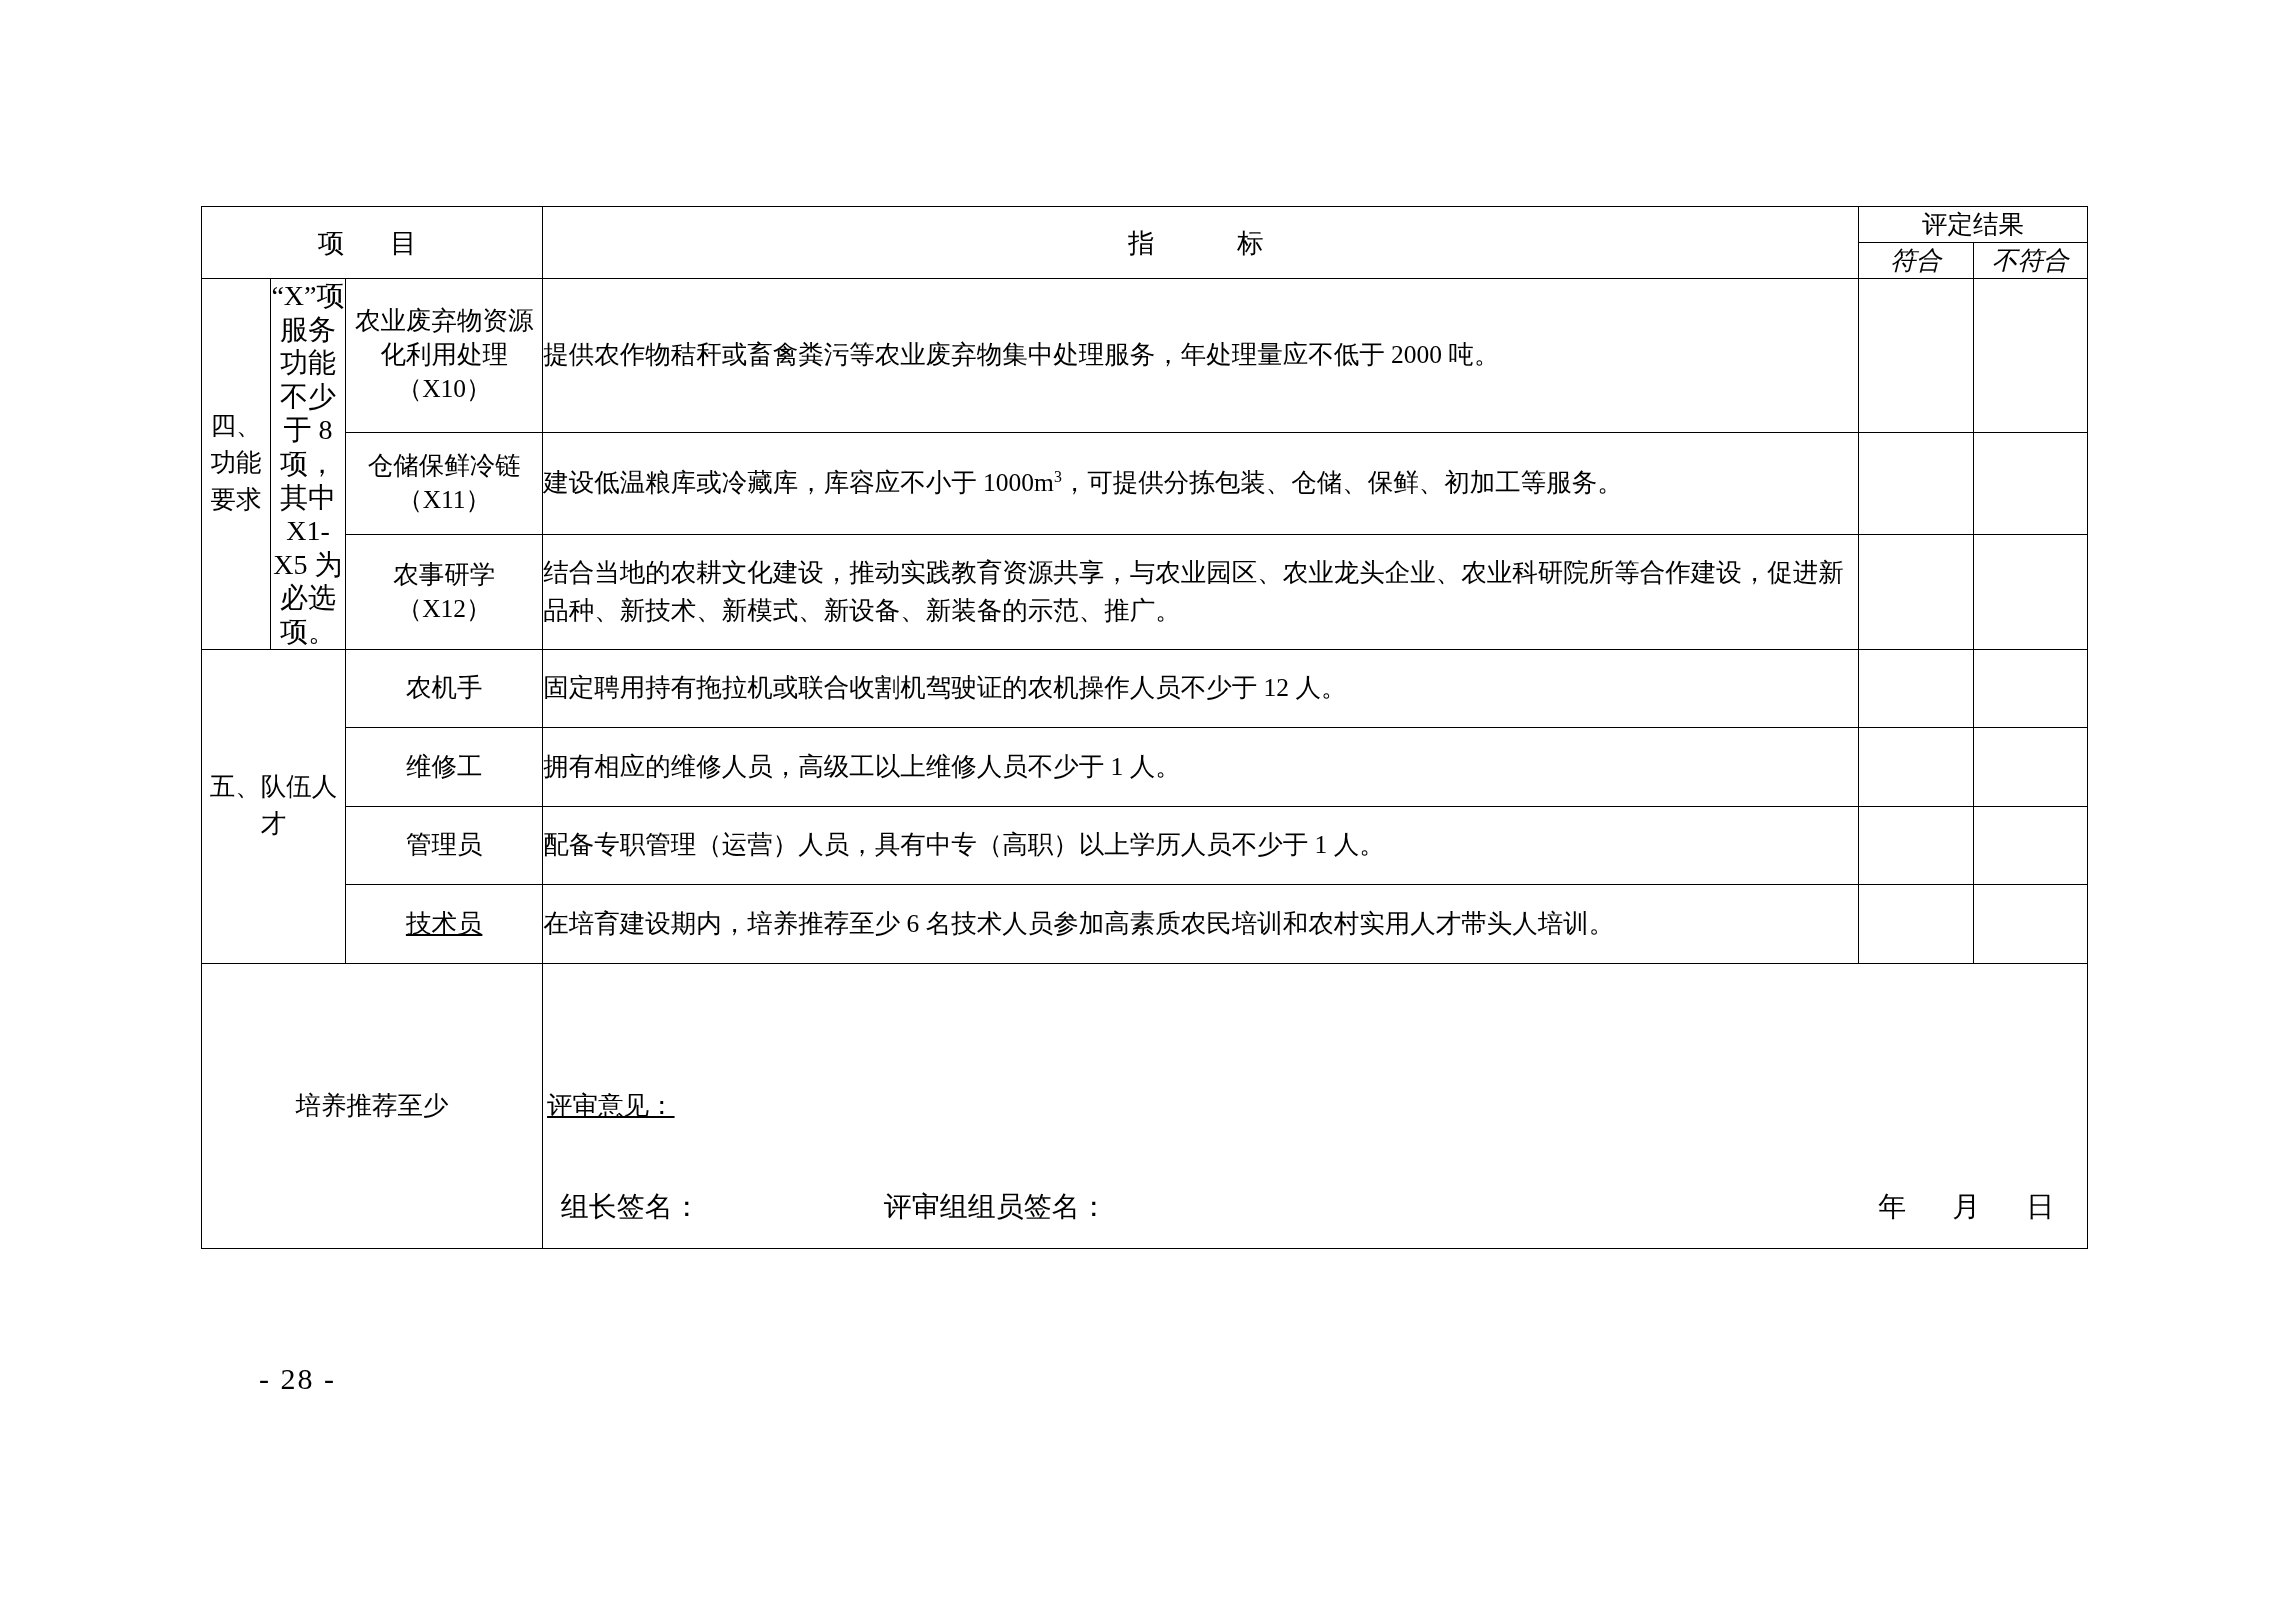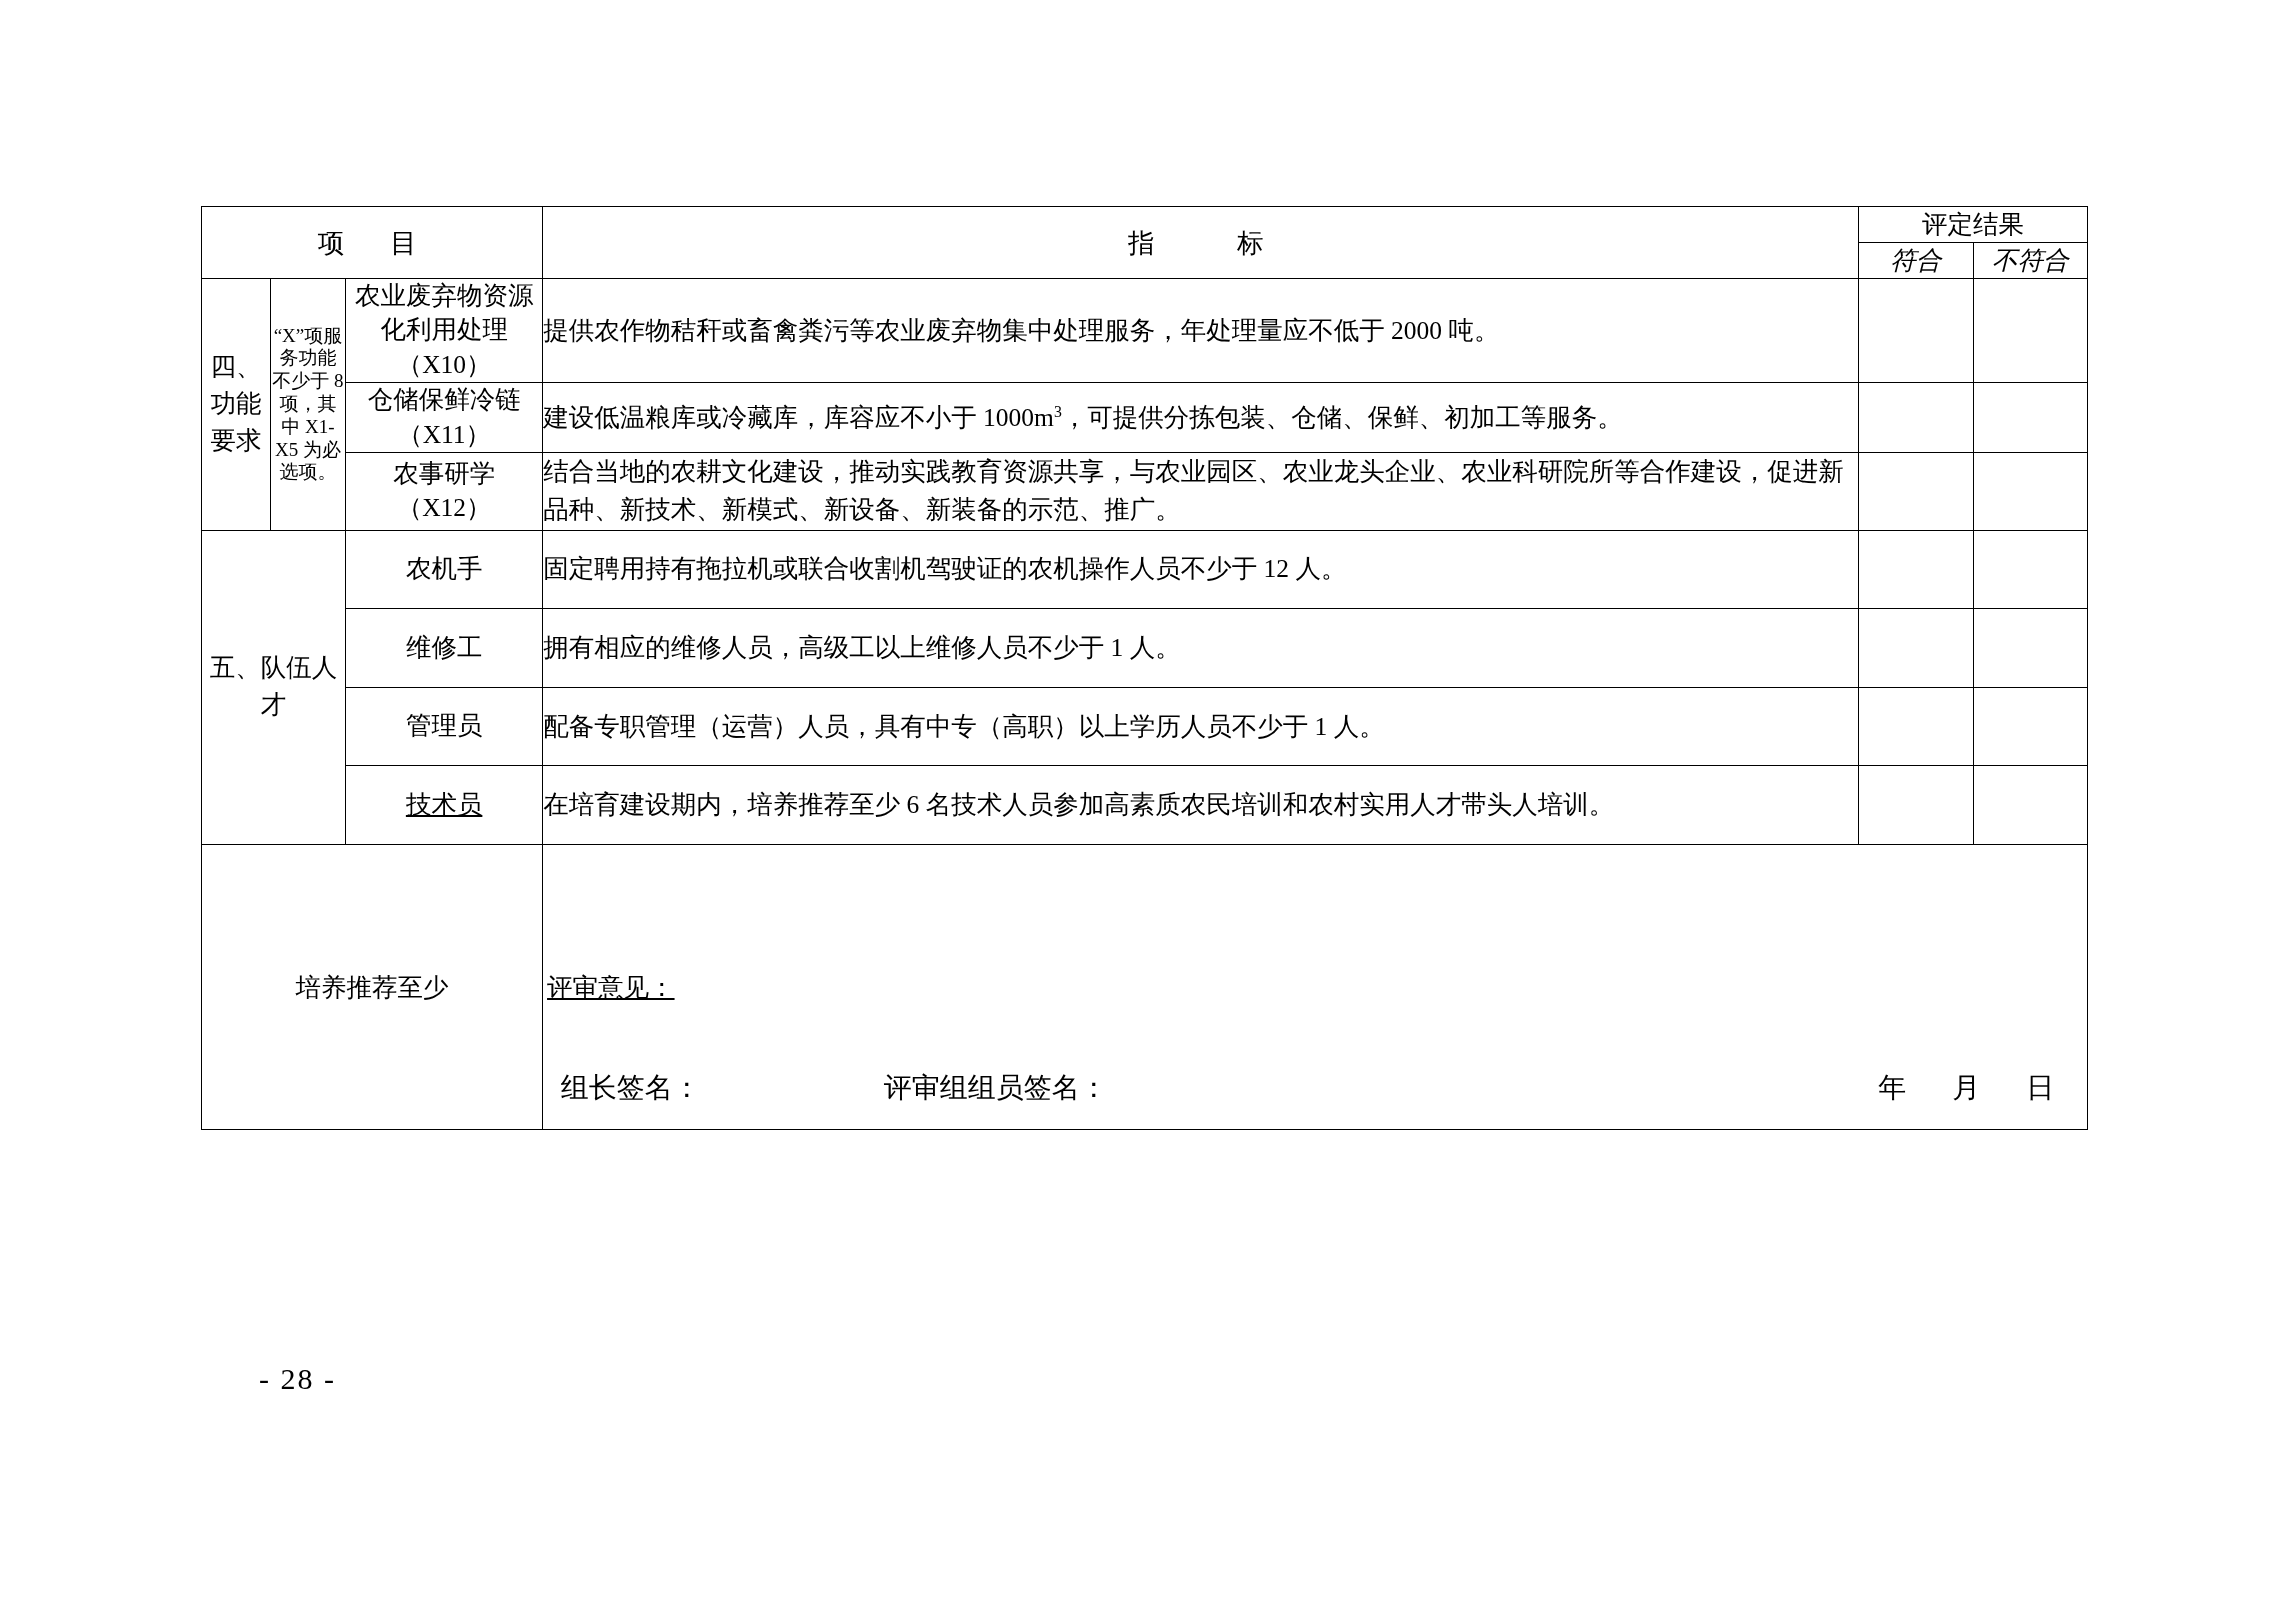--- a/index.html
+++ b/index.html
@@ -61,21 +61,21 @@
 
   
   .cat-cell {
     font-size: 25.5px;
     line-height: 1.45;
     text-align: center;
     padding: 5.9px 9.8px;
     width: 65px;
   }
   .sub-narrow {
-    font-size: 19px;
+    font-size: 28px;
     line-height: 1.2;
     text-align: center;
     padding: 5.9px 3.9px;
     width: 71px;
   }
   .name-cell {
     font-size: 25.5px;
     line-height: 1.35;
     text-align: center;
     padding: 9.8px 5.9px;

